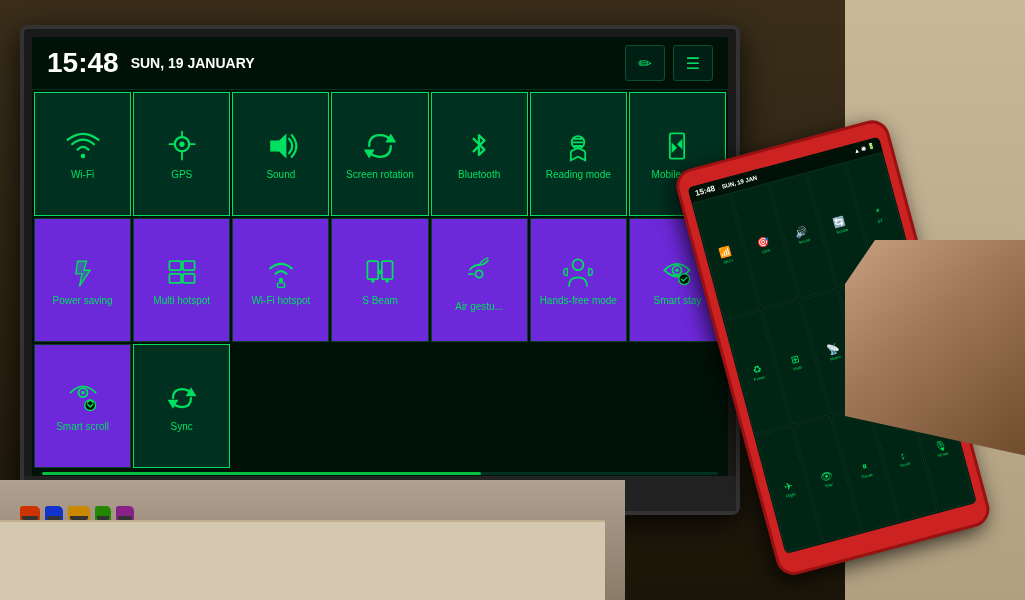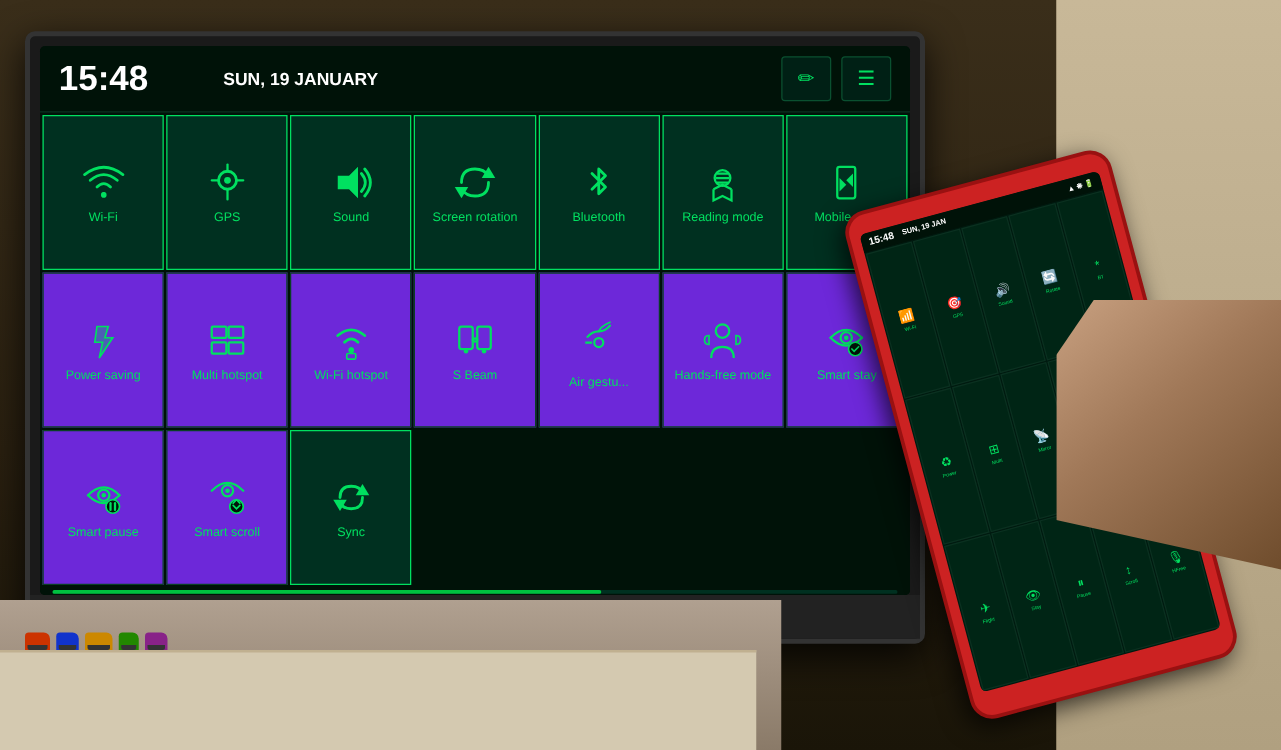--- a/index.html
+++ b/index.html
@@ -117,21 +117,20 @@
       font-size: 28px;
       font-weight: bold;
       margin-right: 12px;
     }
 
     .date-display {
       color: #ffffff;
       font-size: 14px;
       font-weight: bold;
       flex: 1;
-      margin-left: 48px;
     }
 
     .header-icons {
       display: flex;
       gap: 8px;
       align-items: center;
     }
 
     .header-btn {
       width: 40px;
@@ -500,32 +499,20 @@
             <circle cx="20" cy="18" r="5" stroke="#00e060" stroke-width="2" fill="none"></circle>
             <circle cx="20" cy="18" r="2" fill="#00e060"></circle>
             <path d="M6 18 Q20 4 34 18" stroke="#00e060" stroke-width="2" fill="none" stroke-linecap="round"></path>
             <path d="M6 18 Q20 32 34 18" stroke="#00e060" stroke-width="2" fill="none" stroke-linecap="round"></path>
             <circle cx="28" cy="28" r="6" fill="#001208" stroke="#00e060" stroke-width="1.5"></circle>
             <path d="M25 28 L27 30 L31 26" stroke="#00e060" stroke-width="1.5" fill="none" stroke-linecap="round"></path>
           </svg>
           <span class="tile-label">Smart stay</span>
         </div>
 
-        <div class="setting-tile">
-          <svg class="tile-svg" viewBox="0 0 40 40">
-            <circle cx="20" cy="18" r="5" stroke="#00e060" stroke-width="2" fill="none"></circle>
-            <circle cx="20" cy="18" r="2" fill="#00e060"></circle>
-            <path d="M6 18 Q20 4 34 18" stroke="#00e060" stroke-width="2" fill="none" stroke-linecap="round"></path>
-            <path d="M6 18 Q20 32 34 18" stroke="#00e060" stroke-width="2" fill="none" stroke-linecap="round"></path>
-            <circle cx="28" cy="28" r="6" fill="#001208" stroke="#00e060" stroke-width="1.5"></circle>
-            <line x1="26" y1="25" x2="26" y2="31" stroke="#00e060" stroke-width="2" stroke-linecap="round"></line>
-            <line x1="30" y1="25" x2="30" y2="31" stroke="#00e060" stroke-width="2" stroke-linecap="round"></line>
-          </svg>
-          <span class="tile-label">Smart pause</span>
-        </div>
 
         <div class="setting-tile">
           <svg class="tile-svg" viewBox="0 0 40 40">
             <circle cx="20" cy="14" r="5" stroke="#00e060" stroke-width="2" fill="none"></circle>
             <circle cx="20" cy="14" r="2" fill="#00e060"></circle>
             <path d="M6 14 Q20 0 34 14" stroke="#00e060" stroke-width="2" fill="none" stroke-linecap="round"></path>
             <circle cx="28" cy="28" r="6" fill="#001208" stroke="#00e060" stroke-width="1.5"></circle>
             <polyline points="25,27 28,30 31,27" stroke="#00e060" stroke-width="1.5" fill="none" stroke-linecap="round"></polyline>
             <polyline points="25,25 28,22 31,25" stroke="#00e060" stroke-width="1.5" fill="none" stroke-linecap="round"></polyline>
           </svg>

